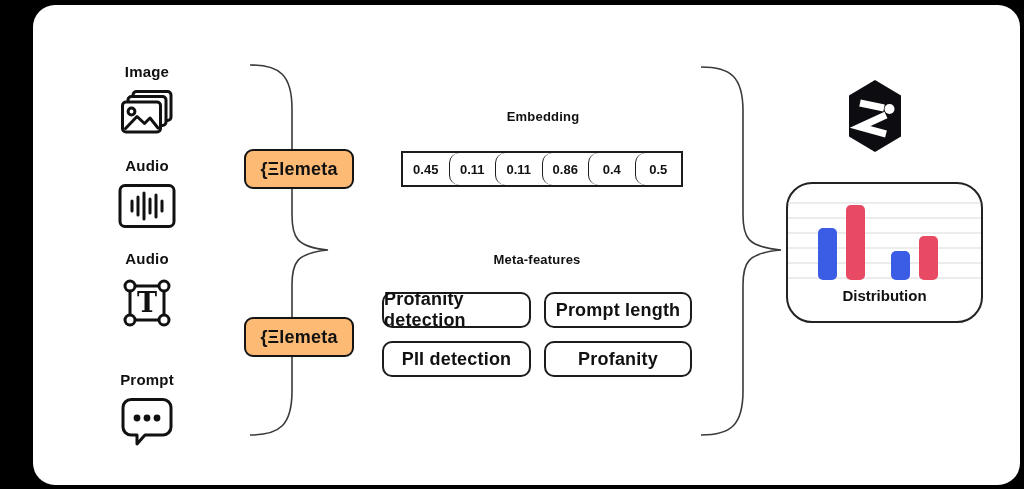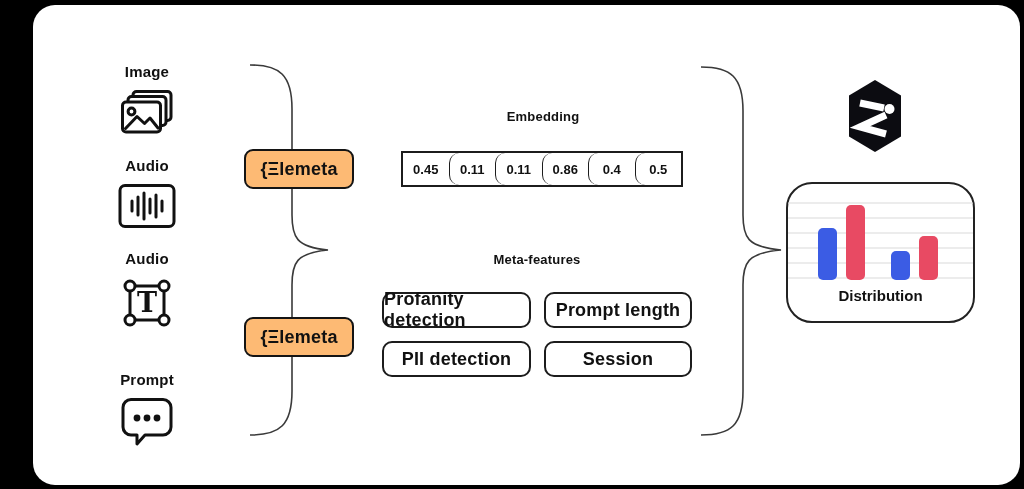--- a/index.html
+++ b/index.html
@@ -20,21 +20,21 @@
 
   
   .section-title{position:absolute;text-align:center;font-weight:700;font-size:13px;letter-spacing:.2px;}
   .embed-row{position:absolute;left:368px;top:146px;display:flex;border:2px solid #1c1c1c;background:#fff;}
   .embed-cell{width:45.5px;height:32px;display:flex;align-items:center;justify-content:center;font-weight:700;font-size:13px;border-left:1.5px solid #1c1c1c;border-radius:10px;}
   .embed-cell:first-child{border-left:none;}
   .pill-grid{position:absolute;left:349px;top:287px;display:grid;grid-template-columns:149px 148px;grid-auto-rows:36px;gap:13px;}
   .pill{border:2px solid #1c1c1c;border-radius:10px;background:#fff;display:flex;align-items:center;justify-content:center;font-weight:700;font-size:18px;letter-spacing:.2px;}
 
   
-  .dist-card{position:absolute;left:753px;top:177px;width:185px;height:137px;background:#fff;border:2px solid #222;border-radius:26px;overflow:hidden;z-index:2;}
+  .dist-card{position:absolute;left:753px;top:177px;width:185px;height:137px;background:#fff;border:2px solid #222;border-radius:26px;overflow:hidden;z-index:2;padding-left:8px;}
   .gridline{position:absolute;left:0;right:0;height:2px;background:#ececec;}
   .bars{position:absolute;left:30px;top:0;height:96px;display:flex;align-items:flex-end;}
   .bar{width:19px;border-radius:5px;}
   .bar+.bar{margin-left:9px;}
   .bar-gap{margin-left:26px !important;}
   .dist-label{position:absolute;left:0;right:0;top:103px;text-align:center;font-weight:700;font-size:15px;}
 
   .logo{position:absolute;left:814px;top:74px;}
 </style>
 </head>
@@ -119,21 +119,21 @@
     <div class="embed-cell">0.4</div>
     <div class="embed-cell">0.5</div>
   </div>
 
   <div class="section-title" style="left:349px;width:310px;top:247px;">Meta-features</div>
 
   <div class="pill-grid">
     <div class="pill">Profanity detection</div>
     <div class="pill">Prompt length</div>
     <div class="pill">PII detection</div>
-    <div class="pill">Session</div>
+    <div class="pill">Profanity</div>
   </div>
 
   <div class="brace" style="left:660px;top:60px;">
     <svg width="90" height="372" viewBox="0 0 90 372" fill="none" stroke="#3a3a3a" stroke-width="1.6">
       <path d="M8,2 C38,2 50,12 50,46 L50,150 C50,172 54,182 88,185 C54,188 50,198 50,220 L50,326 C50,360 38,370 8,370"></path>
     </svg>
   </div>
 
   <div class="logo">
     <svg width="56" height="74" viewBox="0 0 56 74">

